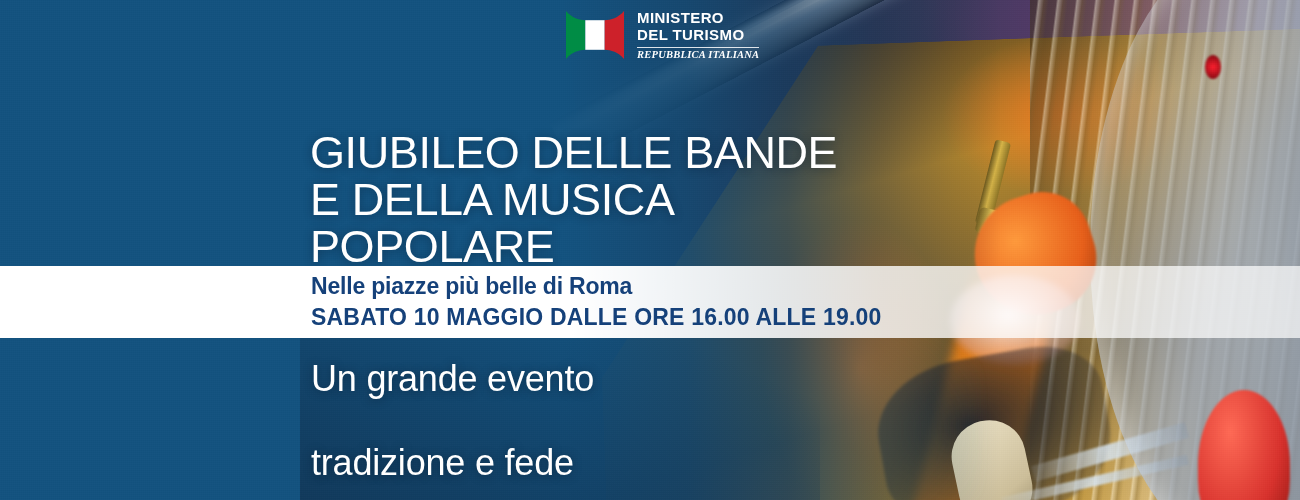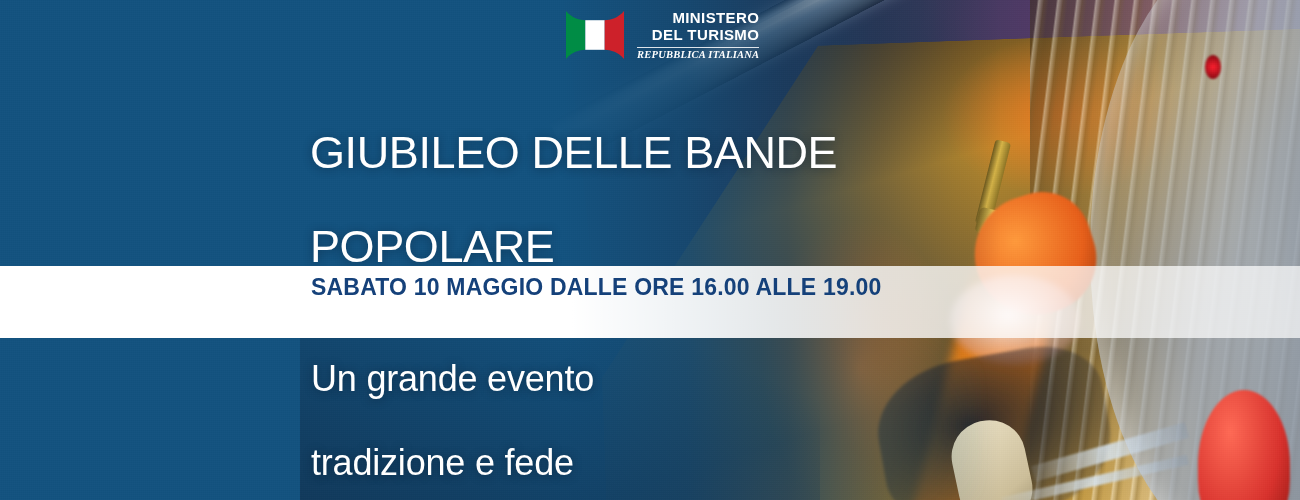--- a/index.html
+++ b/index.html
@@ -276,21 +276,21 @@
     position: absolute;
     left: 566px; top: 10px;
     display: flex;
     align-items: center;
     gap: 13px;
   }
   .flag {
     width: 58px; height: 48px;
     display: block;
   }
-  .logo-text { line-height: 1; text-align: right; }
+  .logo-text { line-height: 1; }
   .logo-line {
     color: #ffffff;
     font-size: 15px;
     font-weight: 700;
     letter-spacing: 0.4px;
     line-height: 1.12;
     white-space: nowrap;
   }
   .logo-rule {
     height: 1px;
@@ -394,26 +394,27 @@
     <div class="logo-text">
       <div class="logo-line">MINISTERO</div>
       <div class="logo-line">DEL TURISMO</div>
       <div class="logo-rule"></div>
       <div class="logo-sub">REPUBBLICA ITALIANA</div>
     </div>
   </div>
 
   <h1 class="headline">
     <span>GIUBILEO DELLE BANDE</span><br>
-    <br>
+    <span>E DELLA MUSICA</span><br>
     <span>POPOLARE</span>
   </h1>
 
   <div class="band"></div>
   <div class="band-copy">
+    <div class="line-piazze"><span>Nelle piazze più belle di </span><span class="city">Roma</span></div>
     <div class="line-date">SABATO 10 MAGGIO DALLE ORE 16.00 ALLE 19.00</div>
   </div>
 
   <div class="tagline">
     <span>Un grande evento</span><br>
     <br>
     <span>tradizione e fede</span>
   </div>
 
 </div>

